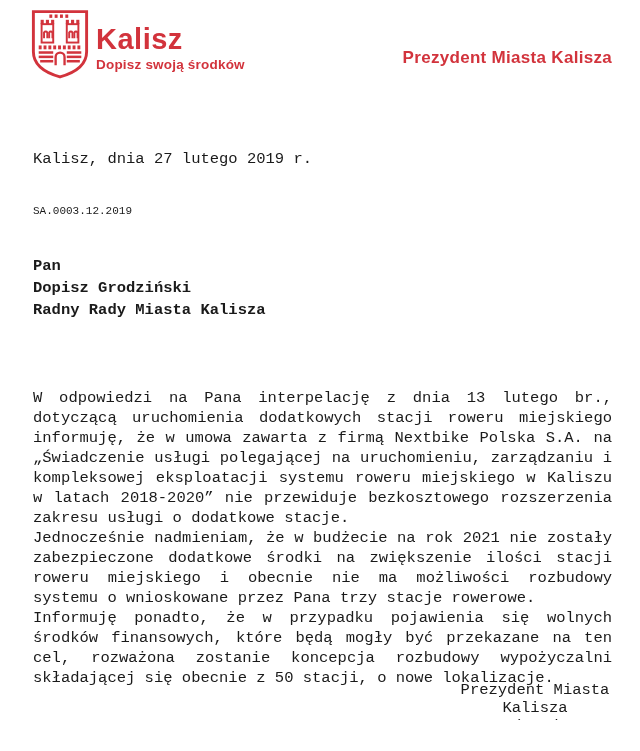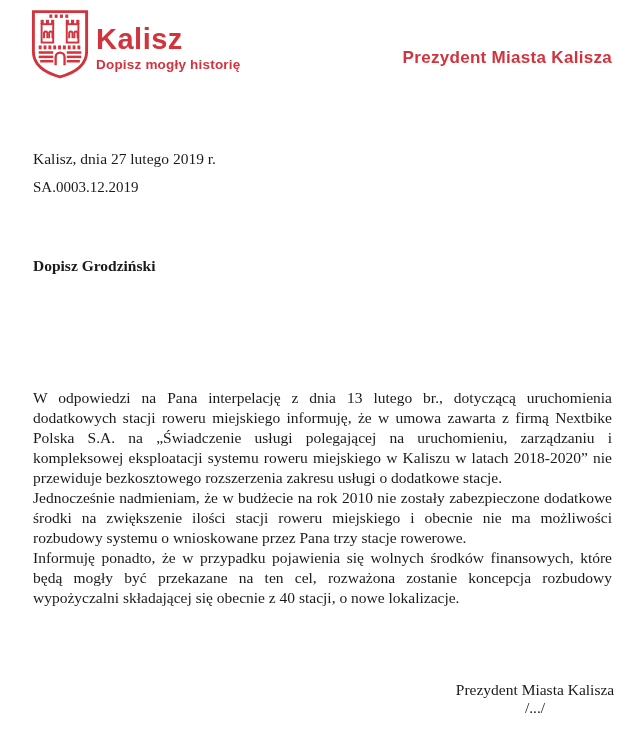--- a/index.html
+++ b/index.html
@@ -21,23 +21,23 @@
   }
   .brand-name{font-size:29px;font-weight:bold;line-height:30px;letter-spacing:0.5px;}
   .brand-tagline{font-size:13.5px;font-weight:bold;margin-top:3px;letter-spacing:0.2px;}
   .office-title{
     position:absolute;right:28px;top:48px;
     font-family:"Liberation Sans", sans-serif;
     font-size:17px;font-weight:bold;color:#D2333C;
     letter-spacing:0.3px;
   }
   
-  .serif{font-family:Liberation Serif, serif;}
+  .serif{font-family:Liberation Mono, monospace;}
   .date-line{position:absolute;left:33px;top:150px;font-size:15.5px;}
-  .ref-number{position:absolute;left:33px;top:179px;font-size:15px;}
+  .ref-number{position:absolute;left:33px;top:205px;font-size:11px;}
   .recipient{position:absolute;left:33px;top:255px;font-size:15.5px;font-weight:bold;line-height:22px;}
   .body-text{
     position:absolute;left:33px;top:388px;width:579px;
     font-size:15.5px;line-height:20px;text-align:justify;
   }
   .body-text p{margin:0;padding:0;}
   .signature{
     position:absolute;left:445px;top:681px;width:180px;
     font-size:15.5px;line-height:18px;text-align:center;
   }
@@ -97,37 +97,39 @@
         <rect x="38" y="44.5" width="15" height="2.6"></rect>
         <rect x="38" y="49" width="15" height="2.6"></rect>
         <rect x="38" y="53.5" width="13.5" height="2.6"></rect>
       </g>
 
       <path d="M26.5,59 V50.5 a4.6,4.6 0 0 1 9.2,0 V59" stroke="#D2333C" fill="none" stroke-width="2.4"></path>
     </svg>
 
     <div class="brand">
       <div class="brand-name">Kalisz</div>
-      <div class="brand-tagline">Dopisz mogły historię</div>
+      <div class="brand-tagline">Dopisz swoją środków</div>
     </div>
 
     <div class="office-title">Prezydent Miasta Kalisza</div>
   </div>
 
   <div class="date-line serif">Kalisz, dnia 27 lutego 2019 r.</div>
   <div class="ref-number serif">SA.0003.12.2019</div>
 
   <div class="recipient serif">
+    <div>Pan</div>
     <div>Dopisz Grodziński</div>
+    <div>Radny Rady Miasta Kalisza</div>
   </div>
 
   <div class="body-text serif">
     <p>W odpowiedzi na Pana interpelację z dnia 13 lutego br., dotyczącą uruchomienia dodatkowych stacji roweru miejskiego informuję, że w umowa zawarta z firmą Nextbike Polska S.A. na „Świadczenie usługi polegającej na uruchomieniu, zarządzaniu i kompleksowej eksploatacji systemu roweru miejskiego w Kaliszu w latach 2018-2020” nie przewiduje bezkosztowego rozszerzenia zakresu usługi o dodatkowe stacje.</p>
-    <p>Jednocześnie nadmieniam, że w budżecie na rok 2010 nie zostały zabezpieczone dodatkowe środki na zwiększenie ilości stacji roweru miejskiego i obecnie nie ma możliwości rozbudowy systemu o wnioskowane przez Pana trzy stacje rowerowe.</p>
-    <p>Informuję ponadto, że w przypadku pojawienia się wolnych środków finansowych, które będą mogły być przekazane na ten cel, rozważona zostanie koncepcja rozbudowy wypożyczalni składającej się obecnie z 40 stacji, o nowe lokalizacje.</p>
+    <p>Jednocześnie nadmieniam, że w budżecie na rok 2021 nie zostały zabezpieczone dodatkowe środki na zwiększenie ilości stacji roweru miejskiego i obecnie nie ma możliwości rozbudowy systemu o wnioskowane przez Pana trzy stacje rowerowe.</p>
+    <p>Informuję ponadto, że w przypadku pojawienia się wolnych środków finansowych, które będą mogły być przekazane na ten cel, rozważona zostanie koncepcja rozbudowy wypożyczalni składającej się obecnie z 50 stacji, o nowe lokalizacje.</p>
   </div>
 
   <div class="signature serif">
     <div>Prezydent Miasta Kalisza</div>
     <div>/.../</div>
   </div>
 
 </div>
 
 </body></html>

